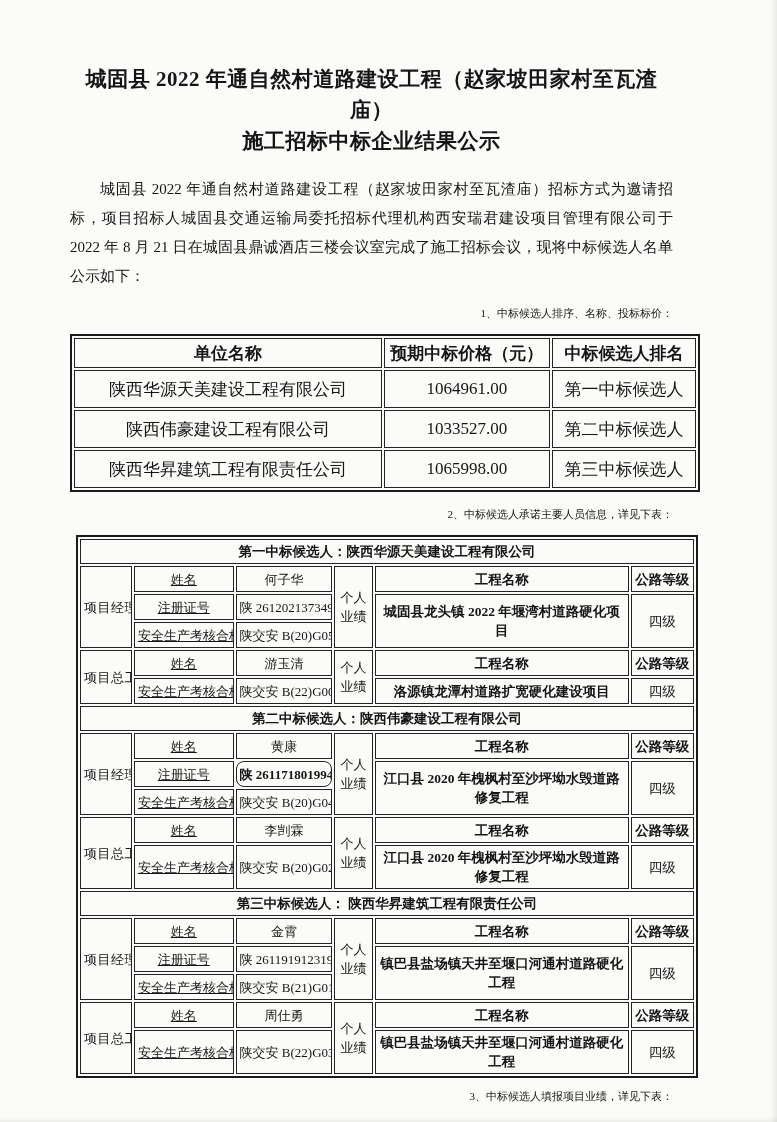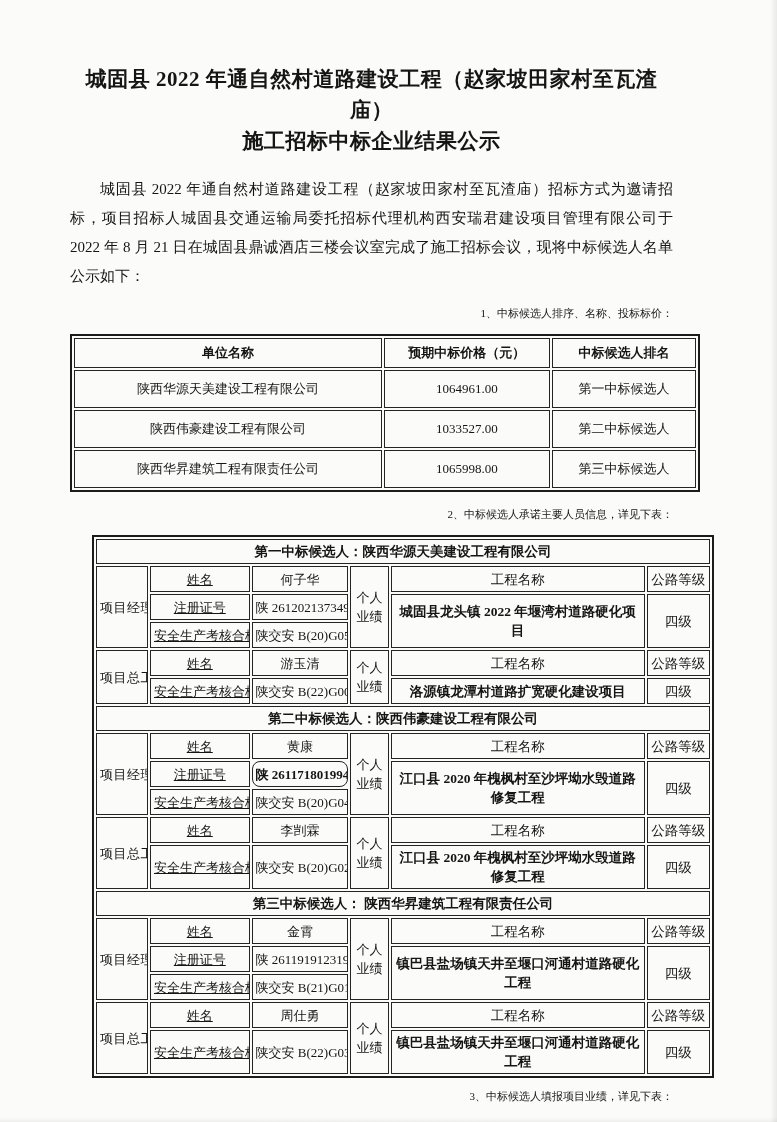--- a/index.html
+++ b/index.html
@@ -29,43 +29,43 @@
   .intro { margin-top: 18px; font-size: 15px; line-height: 29px; text-indent: 2em; text-align: justify; }
 
   .section-label { font-size: 11px; line-height: 29px; margin-top: 8px; text-align: right; }
   .section-label.s3 { margin-left: 13px; margin-top: 4px; font-family: Liberation Serif, serif; }
 
   
   table.scan { border-collapse: separate; border-spacing: 2px; border: 2px solid #1b1b1b; background: #fbfbf9; table-layout: fixed; }
   table.scan td, table.scan th { border: 1px solid #242424; text-align: center; vertical-align: middle; padding: 2px 3px; overflow: hidden; }
 
   
-  #bid-table { width: 630px; margin-top: 6px; font-size: 13px; }
+  #bid-table { width: 630px; margin-top: 6px; font-size: 17px; }
   #bid-table col.c1 { width: 49.8%; }
   #bid-table col.c2 { width: 26.9%; }
   #bid-table col.c3 { width: 23.3%; }
   #bid-table th { font-weight: bold; height: 30px; }
   #bid-table td { height: 38px; }
 
   
-  #personnel-table { width: 622px; margin-left: 22px; margin-top: 6px; font-size: 13.5px; }
+  #personnel-table { width: 622px; margin-left: 6px; margin-top: 6px; font-size: 13.5px; }
   #personnel-table col.p1 { width: 8.6%; }
   #personnel-table col.p2 { width: 16.5%; }
   #personnel-table col.p3 { width: 16.0%; }
   #personnel-table col.p4 { width: 6.4%; }
   #personnel-table col.p5 { width: 42.0%; }
   #personnel-table col.p6 { width: 10.5%; }
   #personnel-table td { height: 26px; line-height: 19px; }
   .cand-header { font-weight: bold; height: 25px !important; }
   .c-role { font-size: 13px; white-space: nowrap; letter-spacing: 0.5px; }
   .c-label { font-size: 13px; white-space: nowrap; text-decoration: underline; }
   .c-value { font-size: 13px; white-space: nowrap; }
   .c-value.bold { font-weight: bold; border-radius: 8px; }
   .c-perf { font-size: 13px; line-height: 19px; padding: 1px; }
-  .c-hdr { font-weight: normal; }
+  .c-hdr { font-weight: bold; }
   .c-proj { font-size: 13.5px; line-height: 20px; padding: 3px 6px; font-weight: bold; }
   .c-grade { font-size: 13.5px; }
 </style>
 </head>
 <body>
 
 <div class="page">
 
   <div class="doc-title">
     <div>城固县 2022 年通自然村道路建设工程（赵家坡田家村至瓦渣庙）</div>

